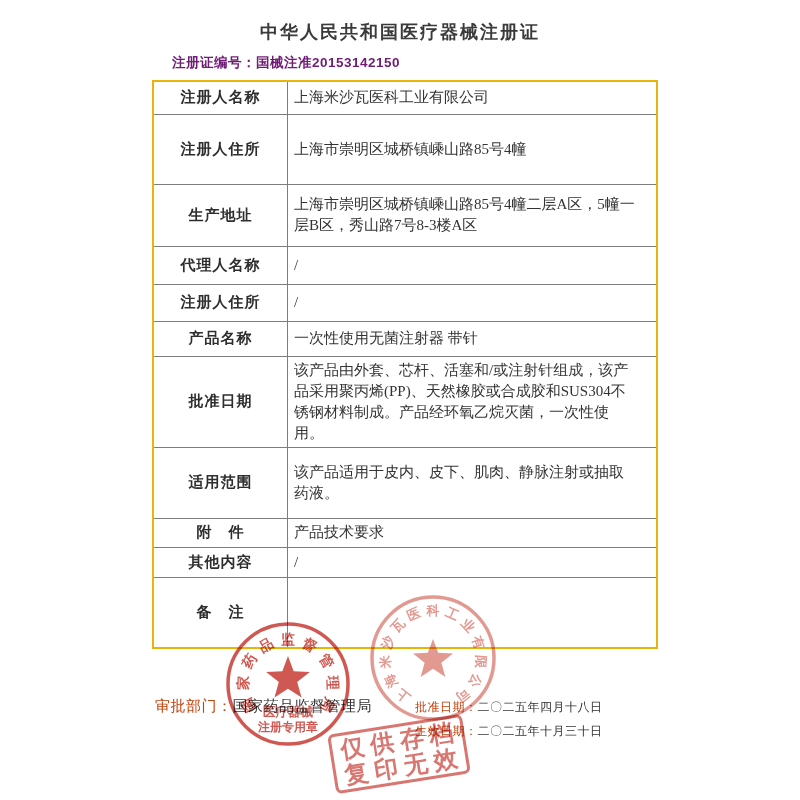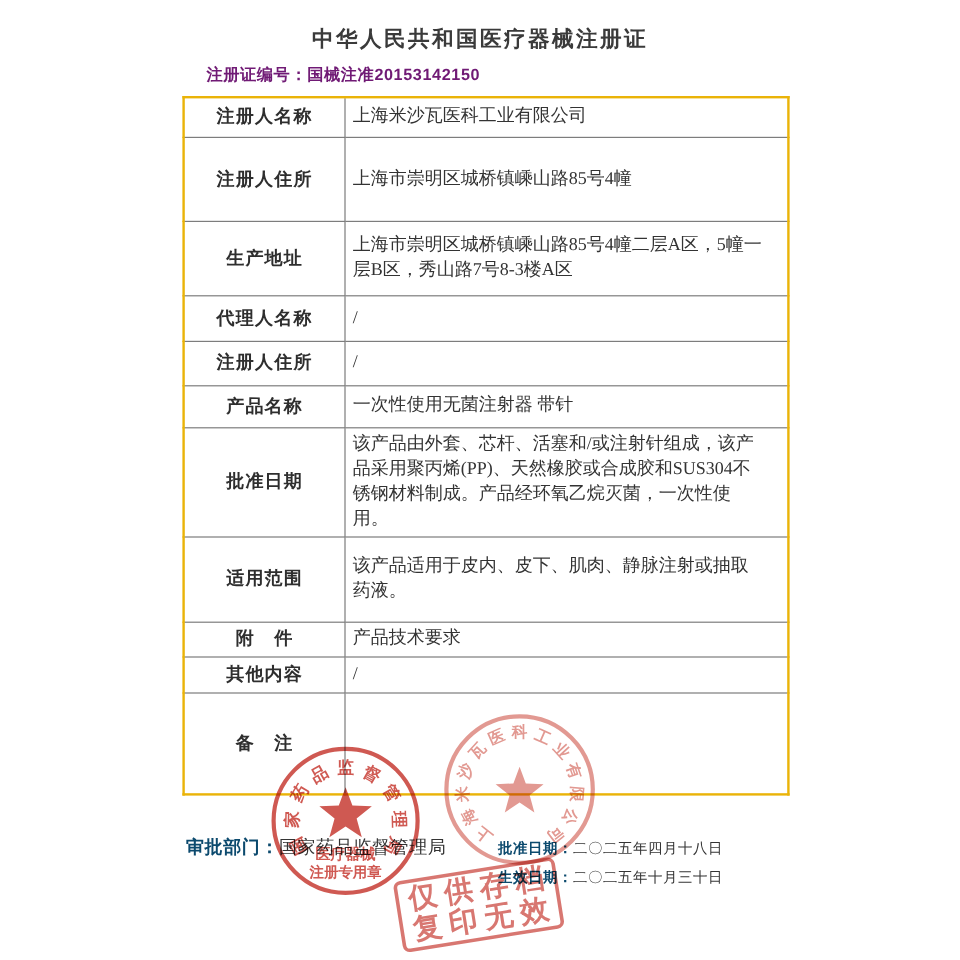--- a/index.html
+++ b/index.html
@@ -27,26 +27,26 @@
     width:131px;text-align:center;
     font-family:"Liberation Sans", sans-serif;font-weight:700;
     font-size:15px;color:#2e2e2e;letter-spacing:1px;
   }
   td.val{
     font-family:"Liberation Serif", serif;font-size:15px;color:#333;
     padding:3px 20px 3px 6px;line-height:21px;text-align:left;
   }
   tr.r0{height:33px}tr.r1{height:70px}tr.r2{height:62px}tr.r3{height:38px}
   tr.r4{height:37px}tr.r5{height:35px}tr.r6{height:37px}tr.r7{height:75px}
-  tr.r8{height:71px}tr.r9{height:29px}tr.r10{height:30px}tr.r11{height:85px}
+  tr.r8{height:71px}tr.r9{height:29px}tr.r10{height:30px}tr.r11{height:71px}
   .approval{
     position:absolute;left:155px;top:697px;font-size:15px;letter-spacing:0.5px;
   }
   .approval .flabel, .dateline .flabel{
-    font-family:"Liberation Sans", sans-serif;font-weight:700;color:#0c4a6e;
+    font-family:"Liberation Sans", sans-serif;font-weight:400;color:#c2410c;
   }
   .approval .fvalue, .dateline .fvalue{
     font-family:Liberation Serif, serif;color:#333;
   }
   .dates{position:absolute;left:415px;top:695px;}
   .dateline{font-size:12px;line-height:24px;letter-spacing:0.5px;white-space:nowrap;}
   .stamp-svg{position:absolute;mix-blend-mode:multiply;pointer-events:none;}
   #nmpa-stamp{left:213px;top:609px;opacity:0.88;}
   #company-stamp{left:358px;top:583px;opacity:0.62;}
   .archive-stamp{

